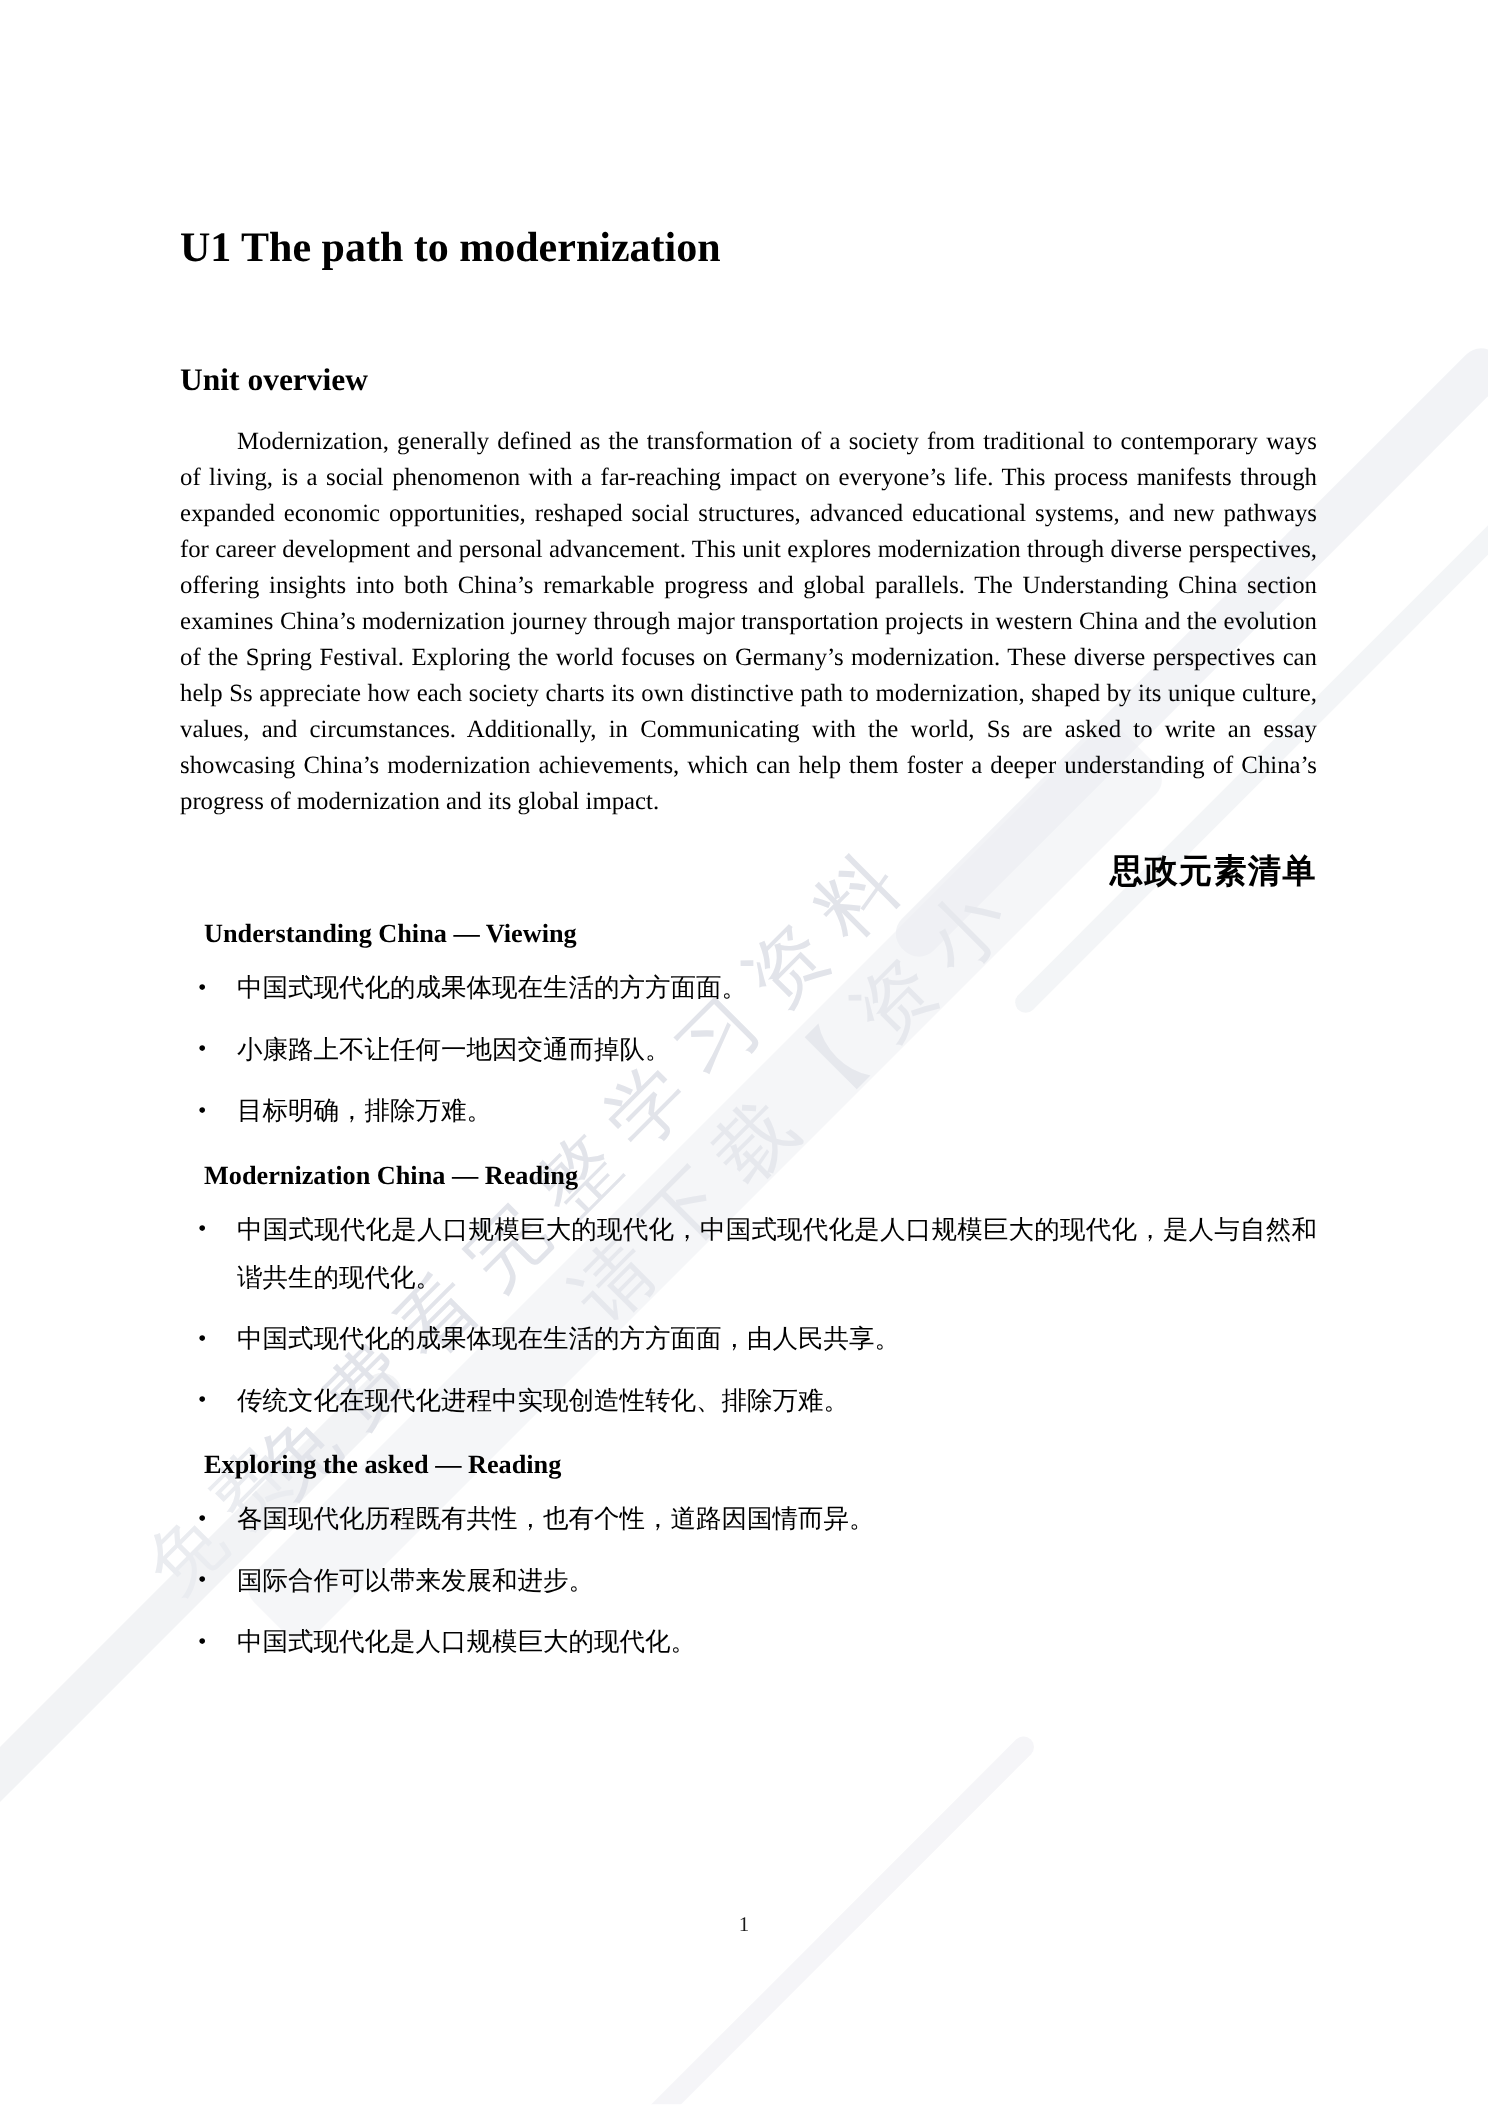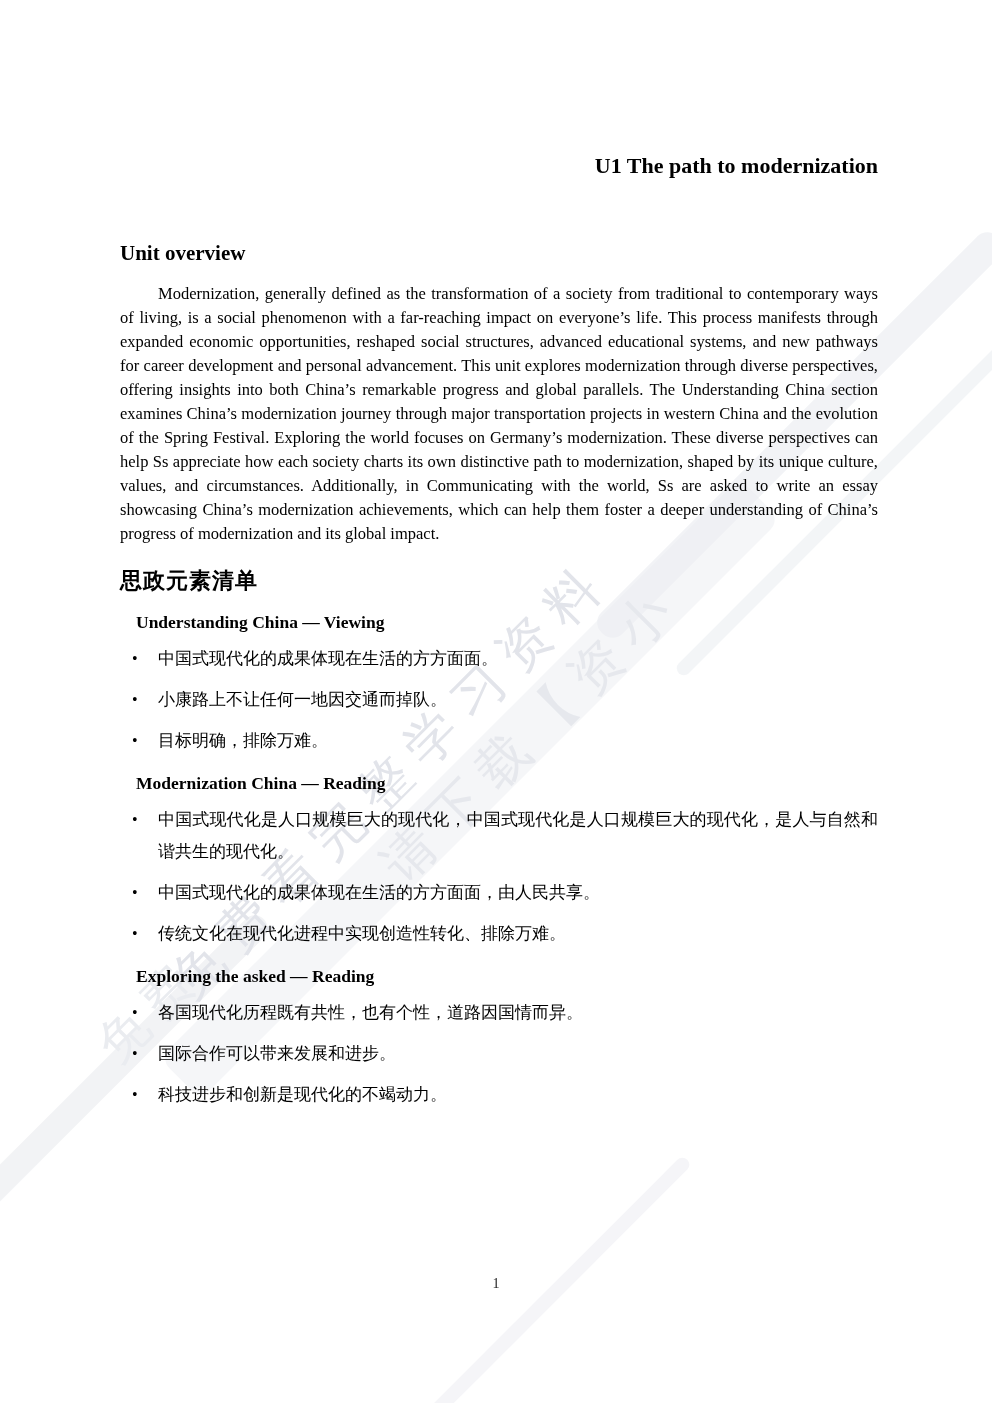--- a/index.html
+++ b/index.html
@@ -32,38 +32,39 @@
   .wm-line2 { left:532px; top:733px; font-size:52px; letter-spacing:14px;
               transform:translate(-50%,-50%) rotate(-45deg); color:#e6e8ed; }
   .wm-frag  { left:150px; top:1010px; font-size:50px; letter-spacing:12px;
               transform:translate(-50%,-50%) rotate(-45deg); color:#eaecf0; }
 
   
   .content { position:absolute; left:120px; top:0; width:758px; }
 
   .doc-title {
     margin:152px 0 0 0;
-    font-size:22px; font-weight:700;
-    text-align:right; line-height:28px;
+    font-size:28px; font-weight:700;
+    text-align:left; line-height:28px;
   }
   .overview-heading {
     margin:60px 0 0 0;
     font-size:21px; font-weight:700; line-height:26px;
   }
   .overview-para {
     margin:16px 0 0 0;
     font-size:16.5px; line-height:24px;
     text-align:justify;
     text-indent:38px;
   }
   .civic-heading {
     margin:20px 0 0 0;
     font-family:"Liberation Sans","DejaVu Sans",sans-serif;
     font-size:22px; font-weight:700; line-height:30px;
     letter-spacing:1px;
+    text-align:right;
   }
   .sub-heading {
     margin:15px 0 10px 16px;
     font-size:17.5px; font-weight:700; line-height:22px;
   }
   .bullet {
     display:flex;
     margin:0 0 9px 0;
     line-height:32px;
     font-size:17px;
@@ -148,21 +149,21 @@
       <div class="bullet">
         <span class="dot">•</span>
         <span class="btxt">各国现代化历程既有共性，也有个性，道路因国情而异。</span>
       </div>
       <div class="bullet">
         <span class="dot">•</span>
         <span class="btxt">国际合作可以带来发展和进步。</span>
       </div>
       <div class="bullet">
         <span class="dot">•</span>
-        <span class="btxt">科技进步和创新是现代化的不竭动力。</span>
+        <span class="btxt">中国式现代化是人口规模巨大的现代化。</span>
       </div>
     </div>
 
   </div>
 
   <div class="page-number">1</div>
 
 </div>
 
 </body></html>

